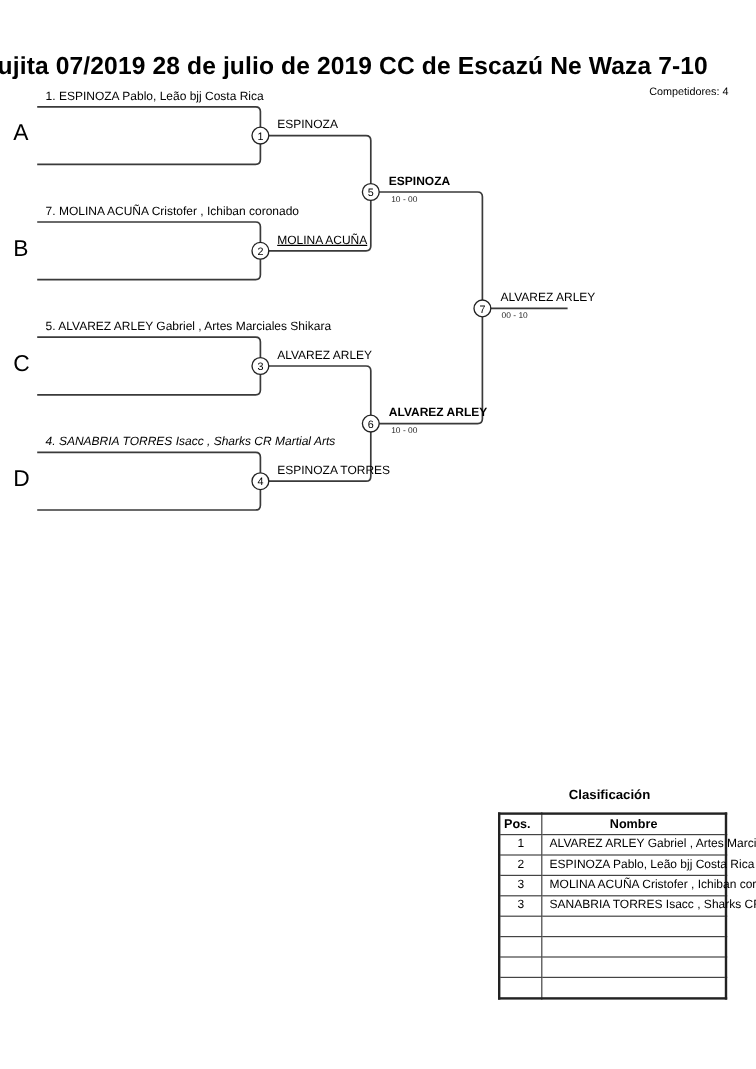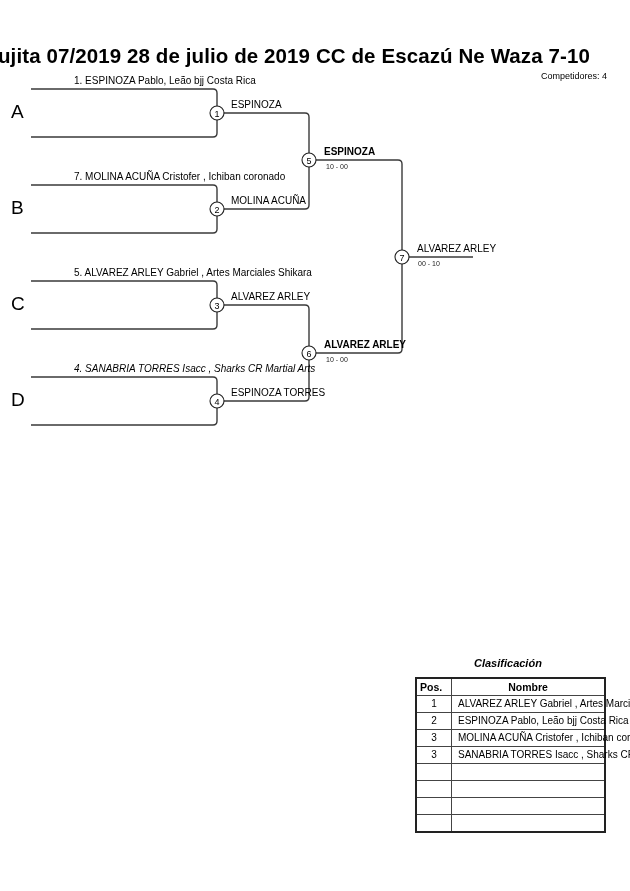--- a/index.html
+++ b/index.html
@@ -1,29 +1,29 @@
 <!DOCTYPE html>
 <html><head>
 <meta charset="utf-8">
 <style>
   html, body { margin:0; padding:0; background:#ffffff; }
   body { width:630px; height:891px; position:relative; overflow:hidden; font-family:"Liberation Sans", sans-serif; color:#000; }
   .abs { position:absolute; white-space:nowrap; }
   .title { left:-2px; top:44px; font-size:20.5px; font-weight:bold; letter-spacing:0.1px; }
   .competitors { left:522px; top:71px; font-size:9px;margin-left:19px; }
   .pool-letter { font-size:19px; left:11px; }
-  .entry { font-size:10px; left:38px;margin-left:36px; }
+  .entry { font-size:10px; left:38px; }
   .winner-name { font-size:10px; }
   .winner-bold { font-size:10px; font-weight:bold; }
   .score { font-size:7px; color:#222; }
   svg#bracket { position:absolute; left:0; top:0; }
   .line { stroke:#3a3a3a; stroke-width:1.4; fill:none; }
   .circle { stroke:#222; stroke-width:1.1; fill:#fff; }
   .circle-text { font-family:"Liberation Sans", sans-serif; font-size:9px; text-anchor:middle; dominant-baseline:central; fill:#000; }
-  .class-title { left:474px; top:657px; font-size:11px; font-weight:bold;font-style:italic; }
+  .class-title { left:474px; top:657px; font-size:11px; font-weight:bold; }
   table.classif { position:absolute; left:415px; top:677px; width:191px; border-collapse:collapse; border:2px solid #222; table-layout:fixed; }
   table.classif td, table.classif th { border:1px solid #444; height:16px; padding:0; font-size:10px; line-height:16px; }
   table.classif th { font-weight:bold; font-size:10.5px; }
   table.classif th.pos { width:31px; text-align:left; padding-left:3px; }
   table.classif td.pos { text-align:center; }
   table.classif td.name { overflow:visible; white-space:nowrap; padding-left:6px; position:relative; }
   table.classif td.name span { position:relative; }
 </style>
 </head>
 <body>
@@ -83,21 +83,21 @@
 <div class="abs pool-letter" style="top:197px;">B</div>
 <div class="abs pool-letter" style="top:293px;">C</div>
 <div class="abs pool-letter" style="top:389px;">D</div>
 
 <div class="abs entry" style="top:75px;">1. ESPINOZA Pablo, Leão bjj Costa Rica</div>
 <div class="abs entry" style="top:171px;">7. MOLINA ACUÑA Cristofer , Ichiban coronado</div>
 <div class="abs entry" style="top:267px;">5. ALVAREZ ARLEY Gabriel , Artes Marciales Shikara</div>
 <div class="abs entry" style="top:363px;font-style:italic;">4. SANABRIA TORRES  Isacc , Sharks CR Martial Arts</div>
 
 <div class="abs winner-name" style="left:231px; top:99px;">ESPINOZA</div>
-<div class="abs winner-name" style="left:231px; top:195px;">MOLINA ACUÑA</div>
+<div class="abs winner-name" style="left:231px; top:195px;text-decoration:underline;">MOLINA ACUÑA</div>
 <div class="abs winner-name" style="left:231px; top:291px;">ALVAREZ ARLEY</div>
 <div class="abs winner-name" style="left:231px; top:387px;">ESPINOZA TORRES</div>
 
 <div class="abs winner-bold" style="left:324px; top:146px;">ESPINOZA</div>
 <div class="abs score" style="left:326px; top:163px;">10 - 00</div>
 <div class="abs winner-bold" style="left:324px; top:339px;">ALVAREZ ARLEY</div>
 <div class="abs score" style="left:326px; top:356px;">10 - 00</div>
 
 <div class="abs winner-name" style="left:417px; top:243px;">ALVAREZ ARLEY</div>
 <div class="abs score" style="left:418px; top:260px;">00 - 10</div>

